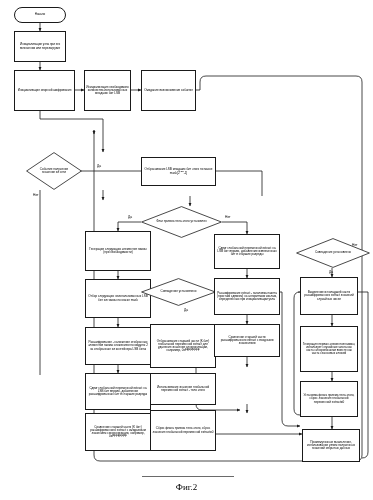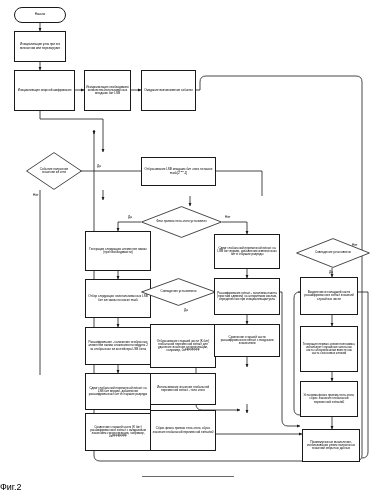--- a/index.html
+++ b/index.html
@@ -16,22 +16,22 @@
              letter-spacing:-0.02px;word-break:break-word;-webkit-font-smoothing:none;}
   .term{border-radius:14px;}
   .diamond{position:absolute;z-index:2;}
   .diamond .dshape{position:absolute;left:0;top:0;width:100%;height:100%;}
   .diamond .dlabel{position:absolute;left:14%;top:0;width:72%;height:100%;
                    display:flex;align-items:center;justify-content:center;
                    text-align:center;}
   .diamond .dlabel span{font-size:3.05px;line-height:1.05;display:block;}
   .elabel{position:absolute;font-size:3.3px;z-index:3;color:#000;
           background:transparent;white-space:nowrap;}
-  .caption{position:absolute;left:0;width:373px;text-align:left;
-           font-family:Liberation Sans, sans-serif;}
+  .caption{position:absolute;left:0;width:373px;text-align:center;
+           font-family:Liberation Serif, serif;}
   .rule{position:absolute;background:#6a6a6a;height:1px;}
   sup{font-size:2.2px;vertical-align:super;line-height:0;}
 </style>
 </head>
 <body>
 
 <div id="sheet">
 
   <svg id="wires" viewBox="0 0 373 500" preserveAspectRatio="none">
     <defs>

